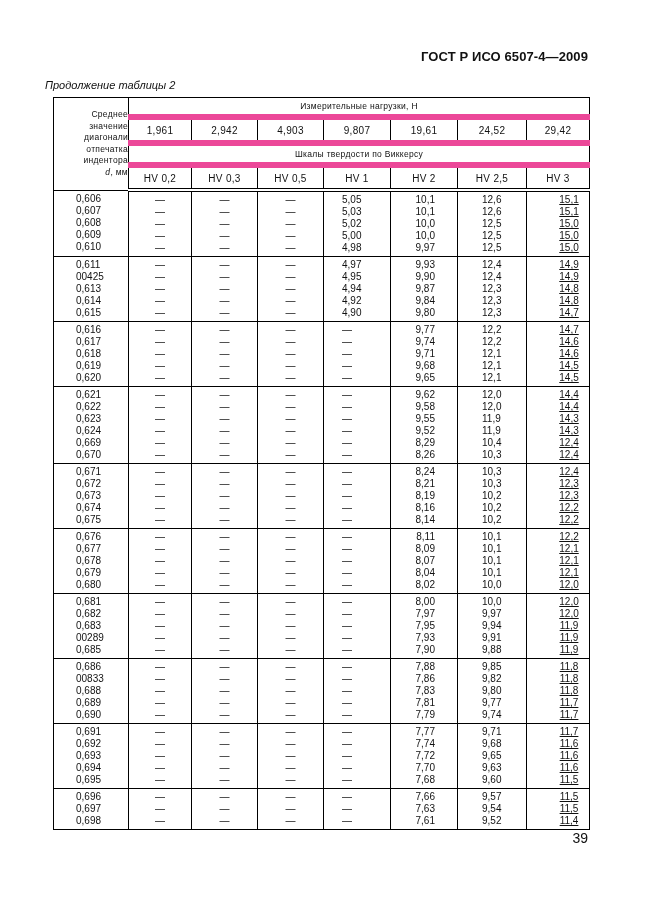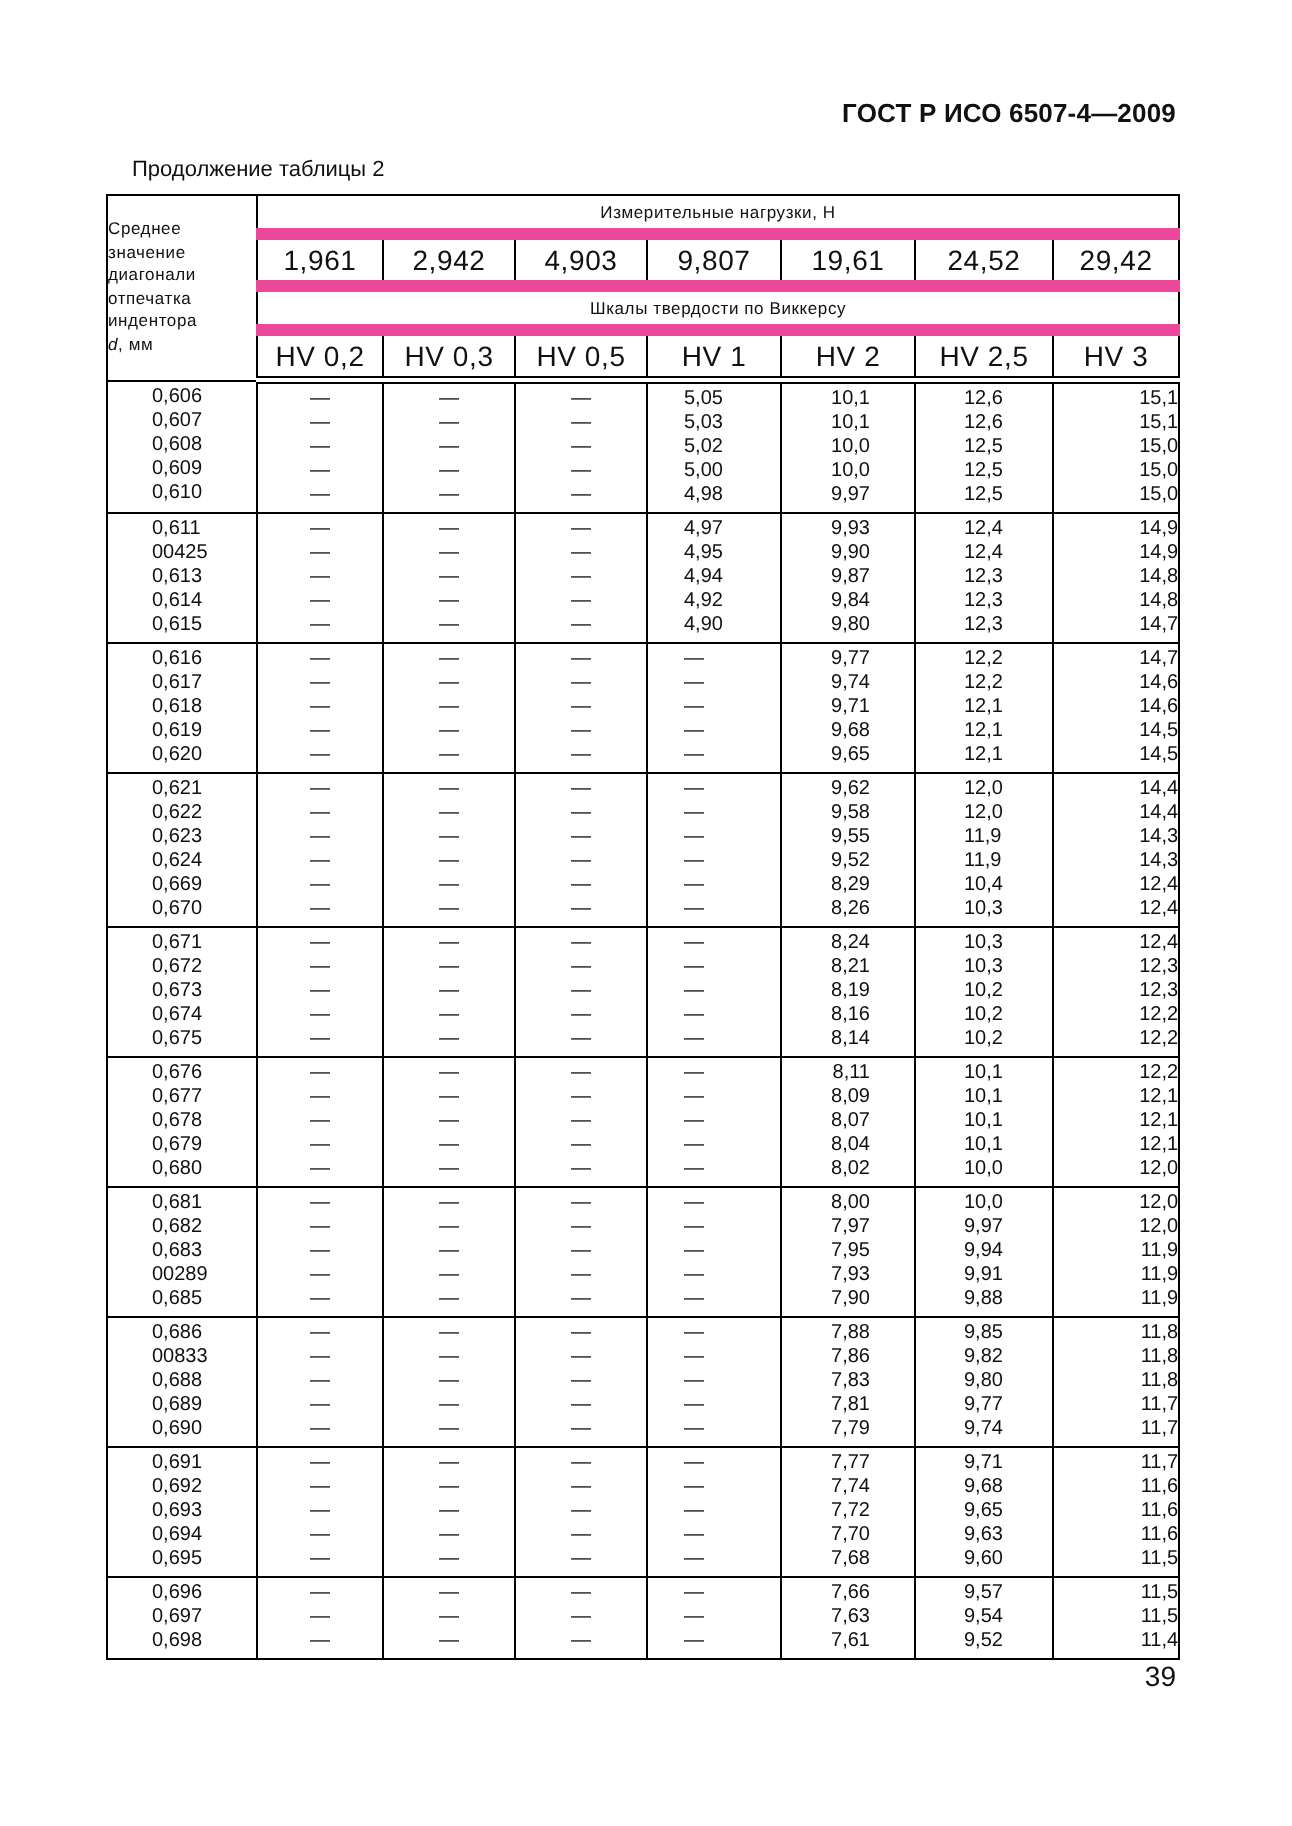--- a/index.html
+++ b/index.html
@@ -1,36 +1,36 @@
 <!DOCTYPE html>
 <html><head>
 <meta charset="utf-8">
 <style>
   html, body { margin:0; padding:0; background:#ffffff; }
   body { width:646px; height:913px; position:relative; overflow:hidden;
          font-family:"Liberation Sans", sans-serif; color:#111; }
   .doc-header { position:absolute; top:49px; right:58px; font-weight:bold; font-size:13px; letter-spacing:0.1px; }
-  .caption { position:absolute; top:79px; left:66px; font-size:11px; }
+  .caption { position:absolute; top:79px; left:45px; font-style:italic; font-size:11px; }
   .page-number { position:absolute; top:830px; right:58px; font-size:14px; }
   table.hv { position:absolute; top:97px; left:53px; width:536px; border-collapse:collapse;
              table-layout:fixed; font-size:10px; }
   table.hv td, table.hv th { border-left:1.5px solid #000; border-right:1.5px solid #000; padding:0; }
   table.hv { border:1.5px solid #000; }
   .hcell { font-weight:normal; font-size:8.5px; text-align:center; border-top:1px solid #000; border-bottom:6px solid #ec4899; height:16px; letter-spacing:0.3px; }
-  .hsub { height:20px; font-size:14px; }
-  .hd { vertical-align:middle; font-size:8.5px; line-height:11.5px; letter-spacing:0.3px; text-align:left; font-weight:normal; }
+  .hsub { height:20px; font-size:10px; }
+  .hd { vertical-align:middle; font-size:8.5px; line-height:11.5px; letter-spacing:0.3px; text-align:right; font-weight:normal; }
   thead tr:last-child th { border-bottom:4px double #000; }
   tbody.grp td { border-top:1px solid #000; vertical-align:top; padding-top:2px; padding-bottom:2px; }
   .cell-line { display:block; height:12px; line-height:12px; font-size:10px; }
   .c-d { text-align:left; padding-left:22px !important; }
   .c-dash { text-align:center; }
   .c-hv1 { text-align:left; padding-left:18px !important; }
   .c-hv2 { text-align:right; padding-right:22px !important; }
   .c-hv25 { text-align:left; padding-left:24px !important; }
-  .c-hv3 { text-align:right; padding-left:22px !important; }
+  .c-hv3 { text-align:center; padding-left:22px !important;text-decoration:underline; }
 </style>
 </head>
 <body>
 
 <div class="doc-header">ГОСТ Р ИСО 6507-4—2009</div>
 <div class="caption">Продолжение таблицы 2</div>
 
 <table class="hv">
   <colgroup>
     <col style="width:75px">

